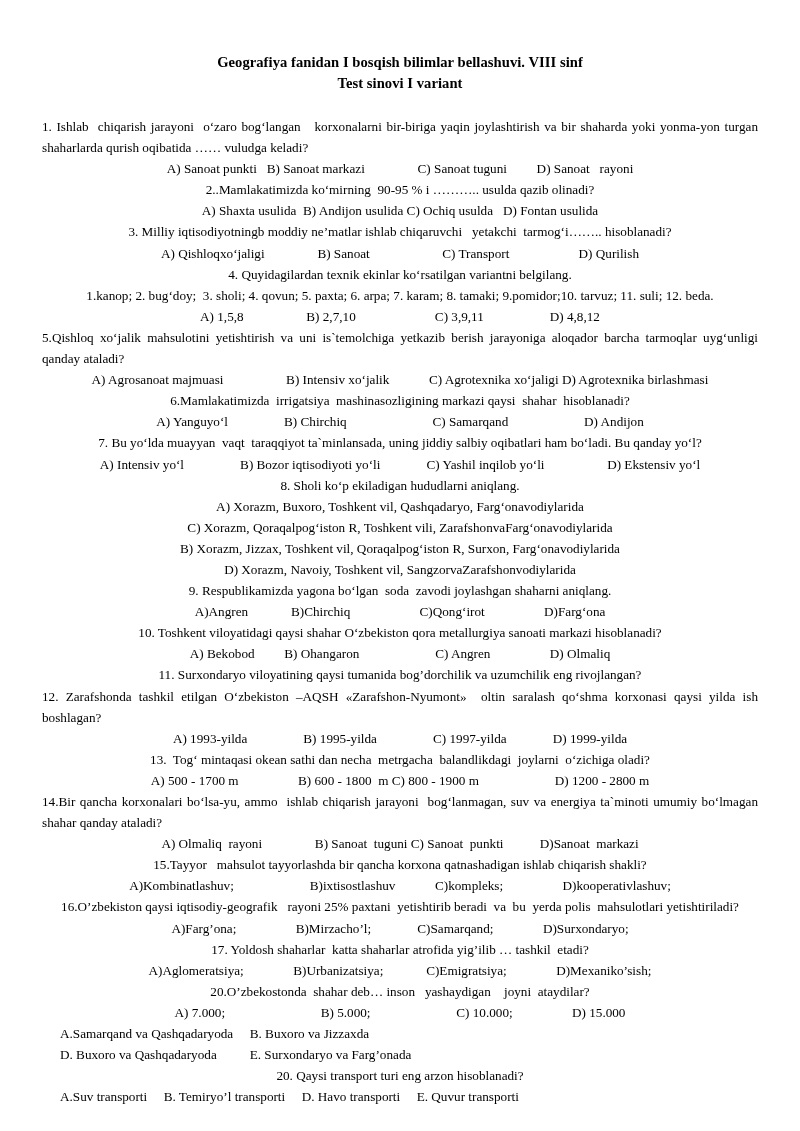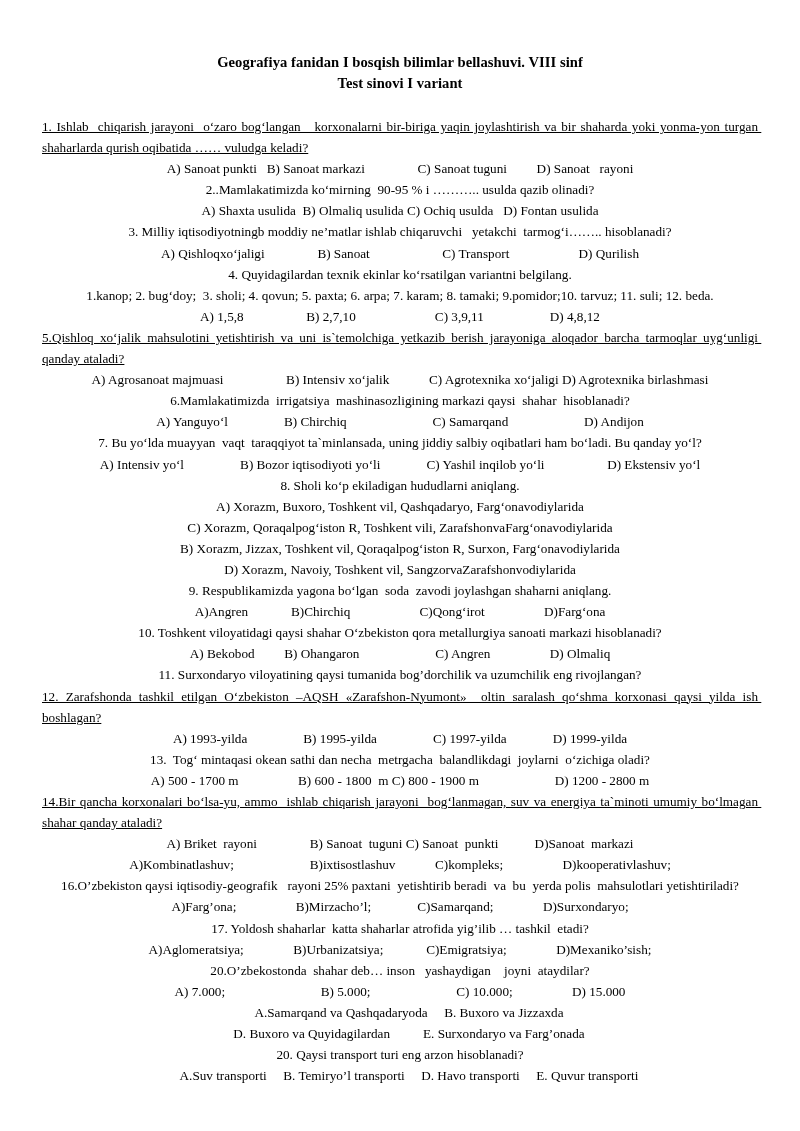--- a/index.html
+++ b/index.html
@@ -33,48 +33,47 @@
   }
   .body-block {
     font-size: 13.2px;
     line-height: 21.1px;
   }
   .q-line {
     text-align: justify;
     text-justify: inter-word;
     margin: 0;
     white-space: pre-wrap;
-    text-decoration: underline;
   }
   
   .nowrap-line {
     text-align: center;
     white-space: pre-wrap;
   }
   .indent-line {
-    text-align: center;
+    text-align: left;
     white-space: pre-wrap;
     padding-left: 18px;
   }
 </style>
 </head>
 <body>
 
 <div class="page">
 
   <div class="title-block">
     <div class="title-line">Geografiya fanidan I bosqish bilimlar  bellashuvi. VIII sinf</div>
     <div class="title-line">Test sinovi I variant</div>
   </div>
 
   <div class="body-block" id="body-block">
       <div class="q-line">1. Ishlab  chiqarish jarayoni  o‘zaro bog‘langan   korxonalarni bir-biriga yaqin joylashtirish va bir shaharda yoki yonma-yon turgan shaharlarda qurish oqibatida …… vuludga keladi?</div>
       <div class="nowrap-line">A) Sanoat punkti   B) Sanoat markazi                C) Sanoat tuguni         D) Sanoat   rayoni</div>
       <div class="nowrap-line">2..Mamlakatimizda ko‘mirning  90-95 % i ……….. usulda qazib olinadi?</div>
-      <div class="nowrap-line">A) Shaxta usulida  B) Olmaliq usulida C) Ochiq usulda   D) Fontan usulida</div>
+      <div class="nowrap-line">A) Shaxta usulida  B) Andijon usulida C) Ochiq usulda   D) Fontan usulida</div>
       <div class="nowrap-line">3. Milliy iqtisodiyotningb moddiy ne’matlar ishlab chiqaruvchi   yetakchi  tarmog‘i…….. hisoblanadi?</div>
       <div class="nowrap-line">A) Qishloqxo‘jaligi                B) Sanoat                      C) Transport                     D) Qurilish</div>
       <div class="nowrap-line">4. Quyidagilardan texnik ekinlar ko‘rsatilgan variantni belgilang.</div>
       <div class="nowrap-line">1.kanop; 2. bug‘doy;  3. sholi; 4. qovun; 5. paxta; 6. arpa; 7. karam; 8. tamaki; 9.pomidor;10. tarvuz; 11. suli; 12. beda.</div>
       <div class="nowrap-line">A) 1,5,8                   B) 2,7,10                        C) 3,9,11                    D) 4,8,12</div>
       <div class="q-line">5.Qishloq xo‘jalik mahsulotini yetishtirish va uni is`temolchiga yetkazib berish jarayoniga aloqador barcha tarmoqlar uyg‘unligi qanday ataladi?</div>
       <div class="nowrap-line">A) Agrosanoat majmuasi                   B) Intensiv xo‘jalik            C) Agrotexnika xo‘jaligi D) Agrotexnika birlashmasi</div>
       <div class="nowrap-line">6.Mamlakatimizda  irrigatsiya  mashinasozligining markazi qaysi  shahar  hisoblanadi?</div>
       <div class="nowrap-line">A) Yanguyo‘l                 B) Chirchiq                          C) Samarqand                       D) Andijon</div>
       <div class="nowrap-line">7. Bu yo‘lda muayyan  vaqt  taraqqiyot ta`minlansada, uning jiddiy salbiy oqibatlari ham bo‘ladi. Bu qanday yo‘l?</div>
@@ -87,27 +86,28 @@
       <div class="nowrap-line">9. Respublikamizda yagona bo‘lgan  soda  zavodi joylashgan shaharni aniqlang.</div>
       <div class="nowrap-line">A)Angren             B)Chirchiq                     C)Qong‘irot                  D)Farg‘ona</div>
       <div class="nowrap-line">10. Toshkent viloyatidagi qaysi shahar O‘zbekiston qora metallurgiya sanoati markazi hisoblanadi?</div>
       <div class="nowrap-line">A) Bekobod         B) Ohangaron                       C) Angren                  D) Olmaliq</div>
       <div class="nowrap-line">11. Surxondaryo viloyatining qaysi tumanida bog’dorchilik va uzumchilik eng rivojlangan?</div>
       <div class="q-line">12. Zarafshonda tashkil etilgan O‘zbekiston –AQSH «Zarafshon-Nyumont»  oltin saralash qo‘shma korxonasi qaysi yilda ish boshlagan?</div>
       <div class="nowrap-line">A) 1993-yilda                 B) 1995-yilda                 C) 1997-yilda              D) 1999-yilda</div>
       <div class="nowrap-line">13.  Tog‘ mintaqasi okean sathi dan necha  metrgacha  balandlikdagi  joylarni  o‘zichiga oladi?</div>
       <div class="nowrap-line">A) 500 - 1700 m                  B) 600 - 1800  m C) 800 - 1900 m                       D) 1200 - 2800 m</div>
       <div class="q-line">14.Bir qancha korxonalari bo‘lsa-yu, ammo  ishlab chiqarish jarayoni  bog‘lanmagan, suv va energiya ta`minoti umumiy bo‘lmagan shahar qanday ataladi?</div>
-      <div class="nowrap-line">A) Briket  rayoni                B) Sanoat  tuguni C) Sanoat  punkti           D)Sanoat  markazi</div>
+      <div class="nowrap-line">A) Olmaliq  rayoni                B) Sanoat  tuguni C) Sanoat  punkti           D)Sanoat  markazi</div>
+      <div class="nowrap-line">15.Tayyor   mahsulot tayyorlashda bir qancha korxona qatnashadigan ishlab chiqarish shakli?</div>
       <div class="nowrap-line">A)Kombinatlashuv;                       B)ixtisostlashuv            C)kompleks;                  D)kooperativlashuv;</div>
       <div class="nowrap-line">16.O’zbekiston qaysi iqtisodiy-geografik   rayoni 25% paxtani  yetishtirib beradi  va  bu  yerda polis  mahsulotlari yetishtiriladi?</div>
       <div class="nowrap-line">A)Farg’ona;                  B)Mirzacho’l;              C)Samarqand;               D)Surxondaryo;</div>
       <div class="nowrap-line">17. Yoldosh shaharlar  katta shaharlar atrofida yig’ilib … tashkil  etadi?</div>
       <div class="nowrap-line">A)Aglomeratsiya;               B)Urbanizatsiya;             C)Emigratsiya;               D)Mexaniko’sish;</div>
       <div class="nowrap-line">20.O’zbekostonda  shahar deb… inson   yashaydigan    joyni  ataydilar?</div>
       <div class="nowrap-line">A) 7.000;                             B) 5.000;                          C) 10.000;                  D) 15.000</div>
       <div class="indent-line">A.Samarqand va Qashqadaryoda     B. Buxoro va Jizzaxda</div>
-      <div class="indent-line">D. Buxoro va Quyidagilardan          E. Surxondaryo va Farg’onada</div>
+      <div class="indent-line">D. Buxoro va Qashqadaryoda          E. Surxondaryo va Farg’onada</div>
       <div class="nowrap-line">20. Qaysi transport turi eng arzon hisoblanadi?</div>
       <div class="indent-line">A.Suv transporti     B. Temiryo’l transporti     D. Havo transporti     E. Quvur transporti</div>
     </div>
 
 </div>
 
 </body></html>

